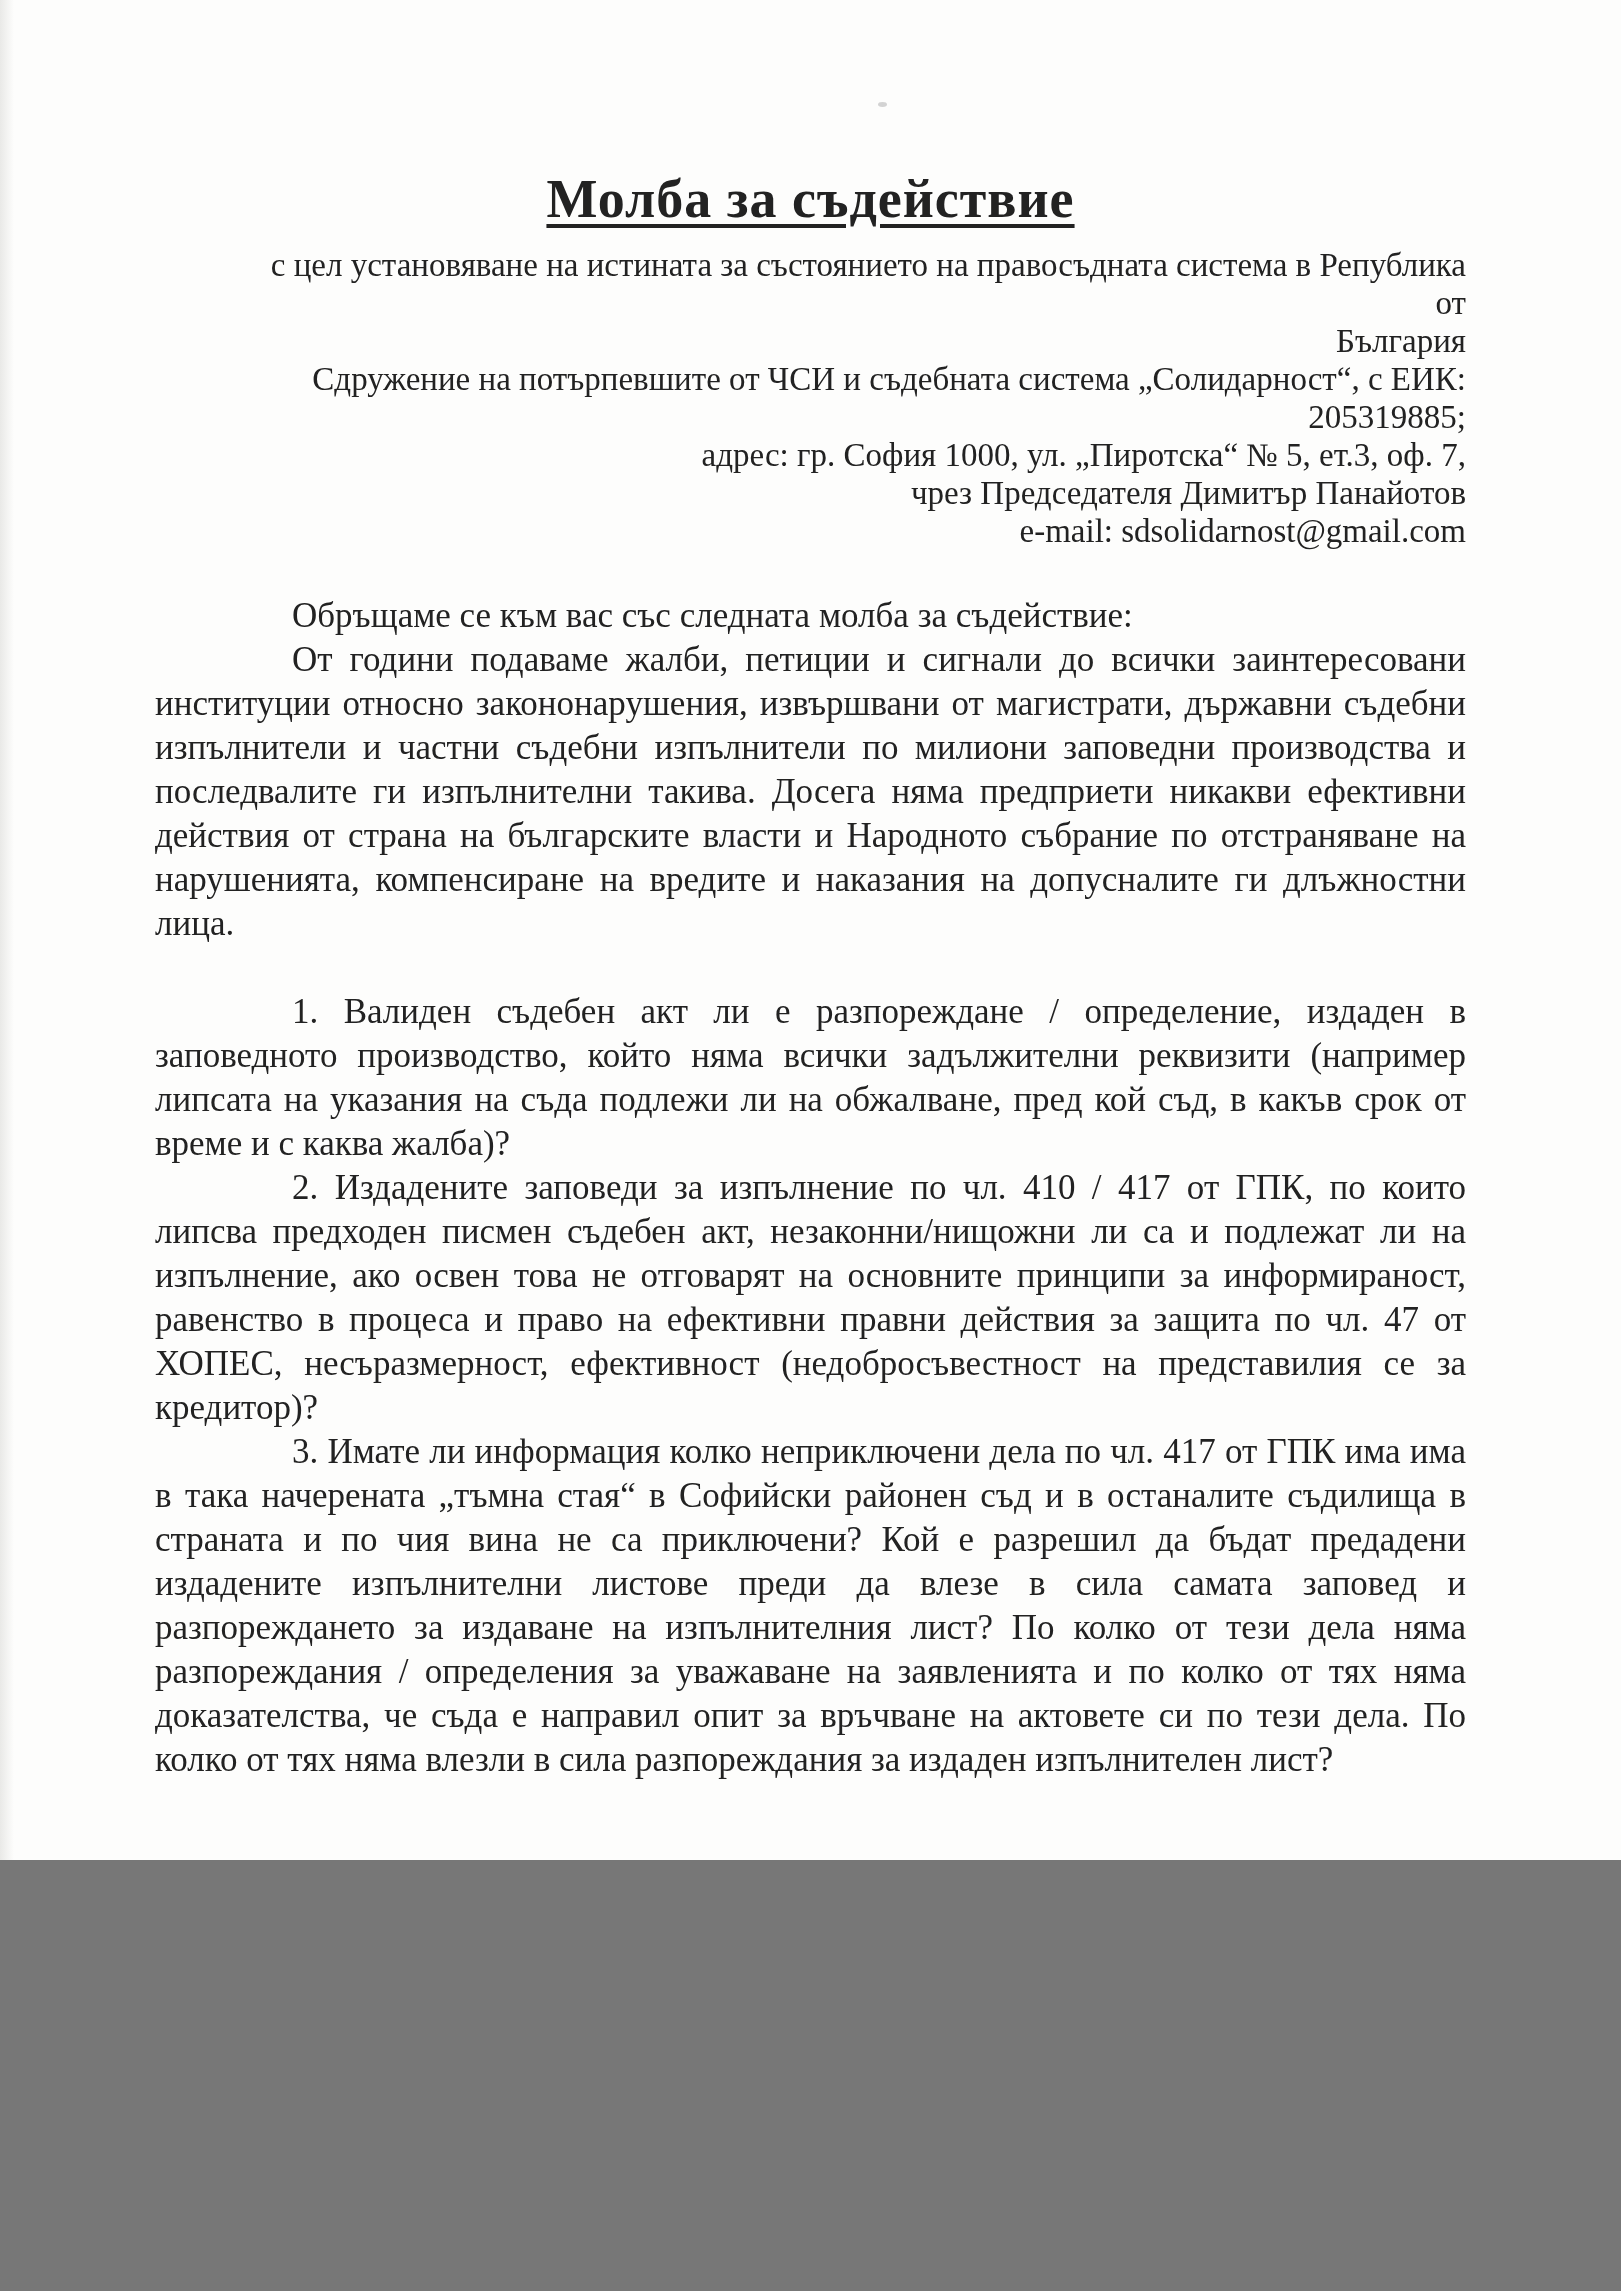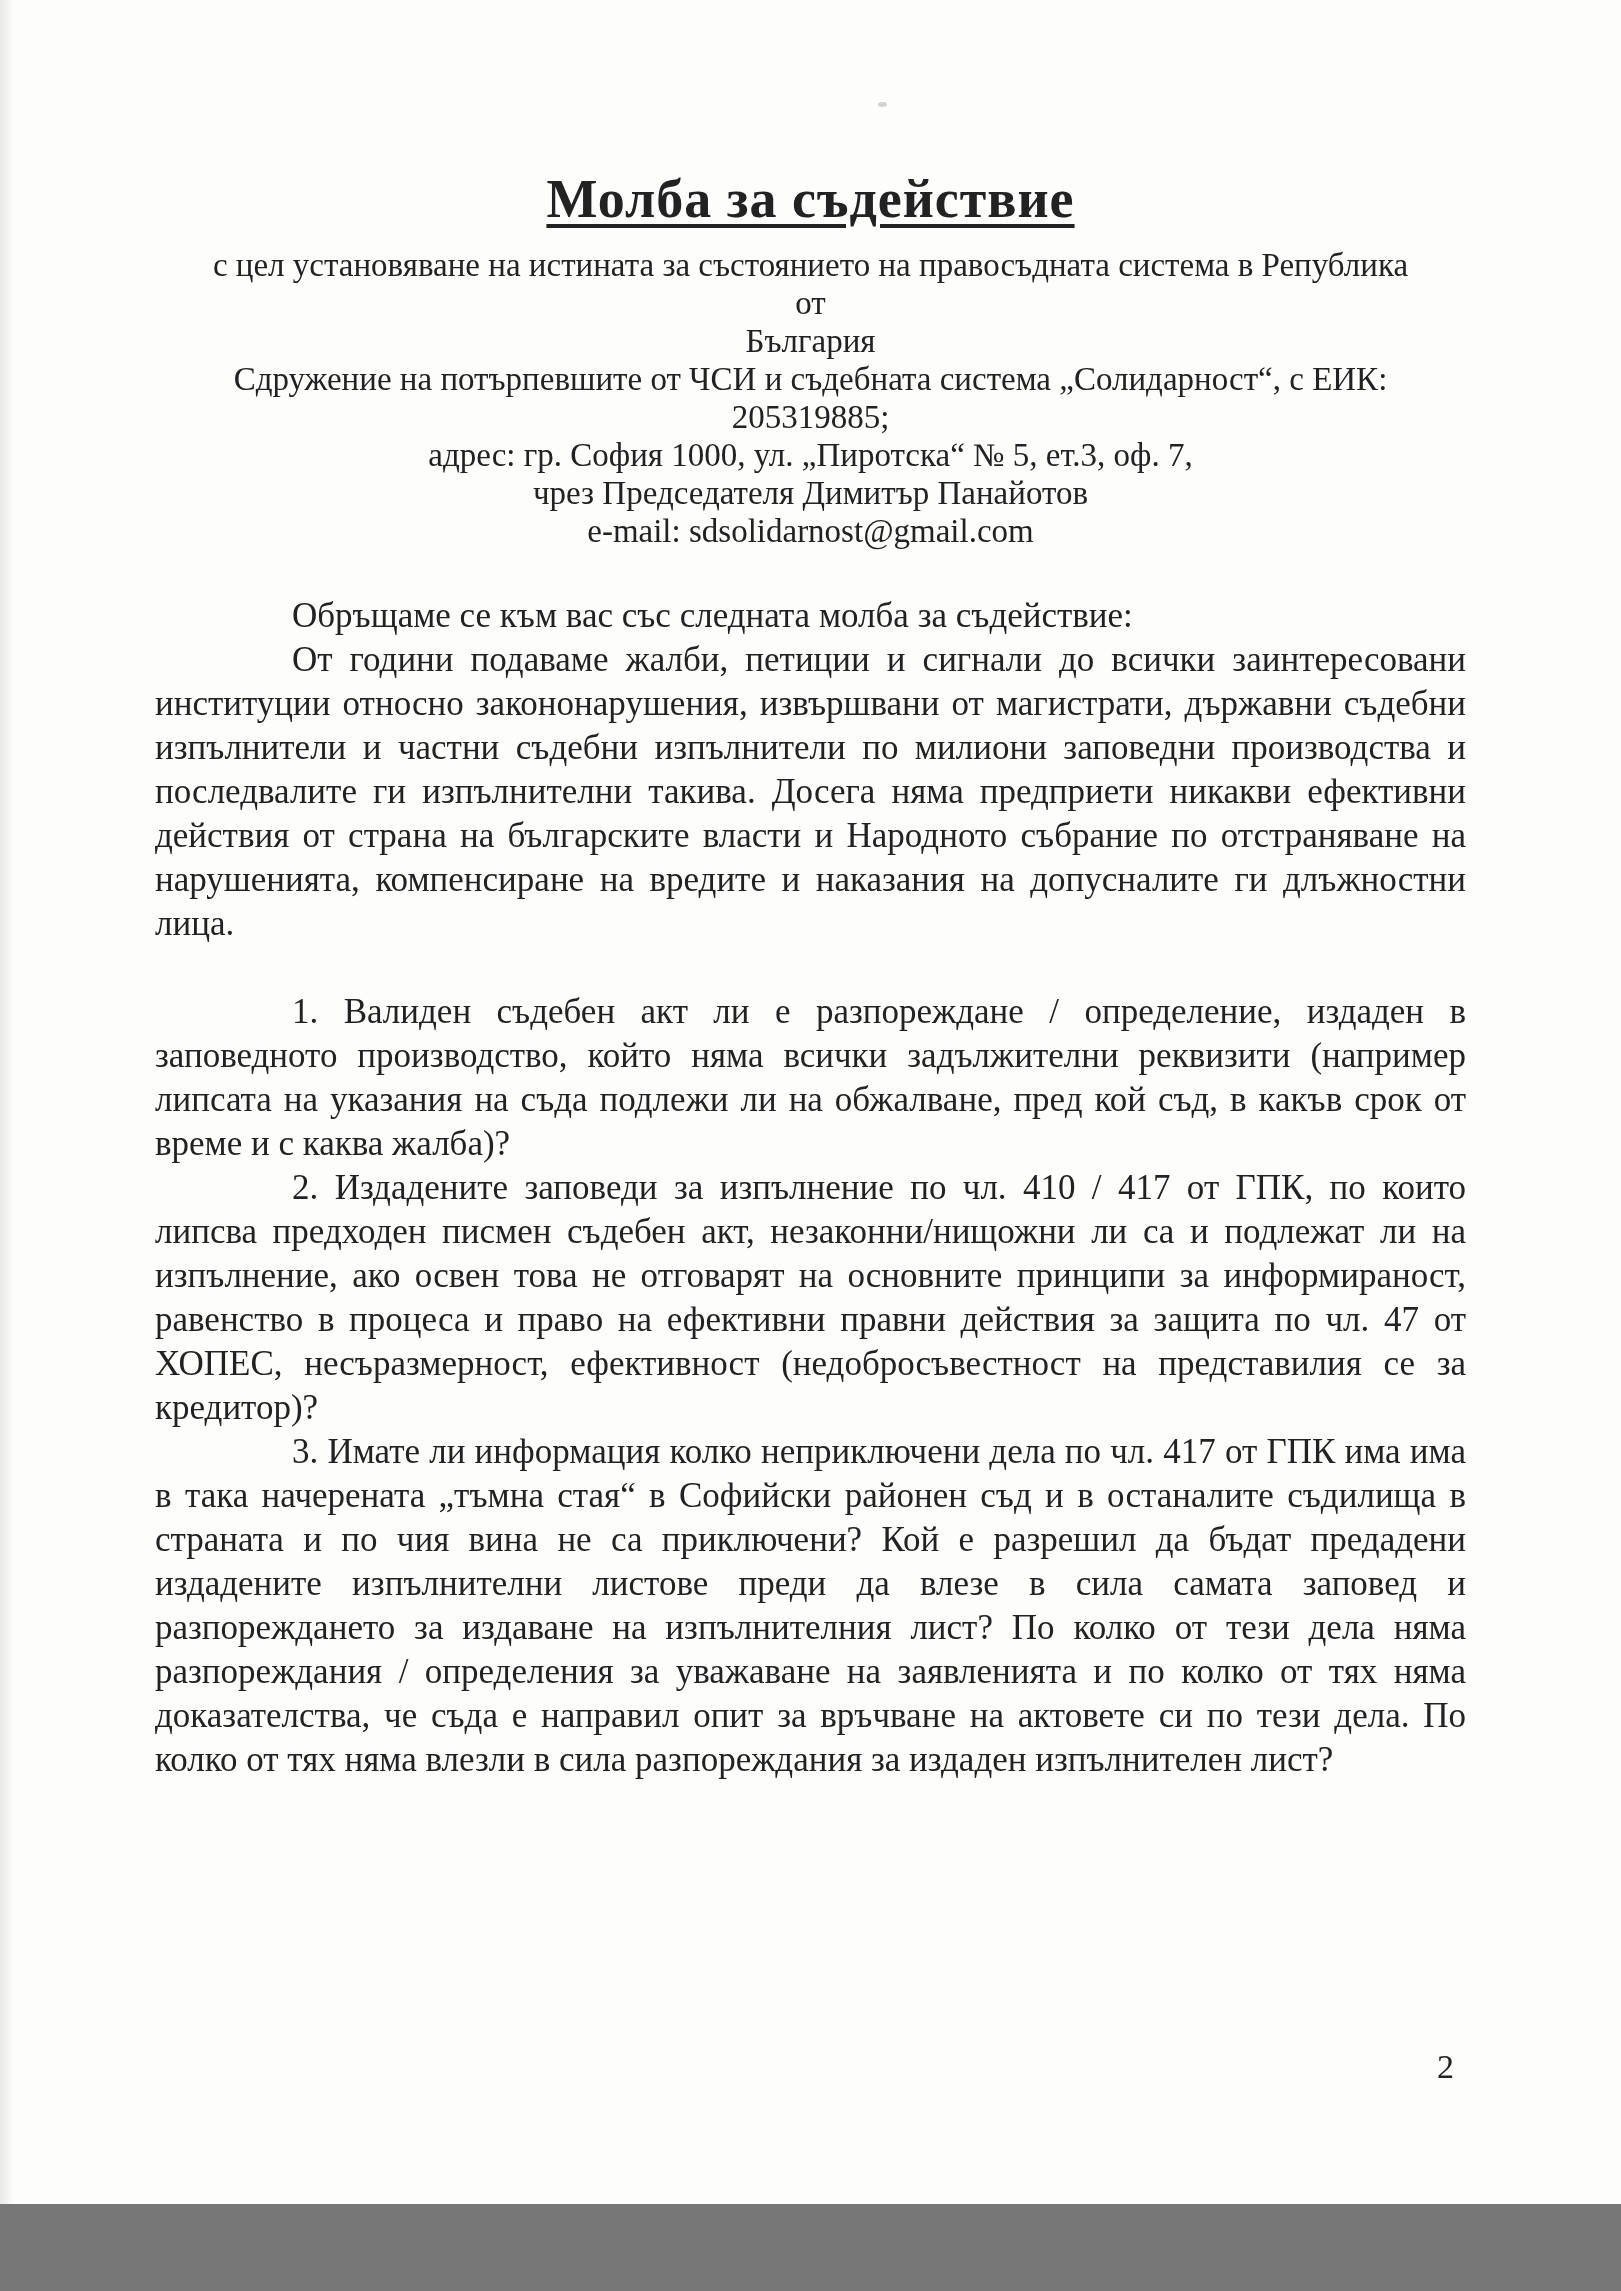--- a/index.html
+++ b/index.html
@@ -4,21 +4,21 @@
 <title>Молба за съдействие — стр. 2</title>
 <style>
   html, body {
     margin: 0;
     padding: 0;
     background: #777;
   }
   .page {
     position: relative;
     width: 1621px;
-    height: 2204px;
+    height: 1860px;
     margin: 0 auto;
     background: #fdfdfc;
     color: #222;
     font-family: "Liberation Serif", "DejaVu Serif", serif;
     overflow: hidden;
     box-shadow: 0 0 11.8px rgba(0,0,0,.35);
   }
   
   .speck {
     position: absolute;
@@ -49,21 +49,21 @@
     line-height: 61px;
     font-weight: bold;
     letter-spacing: 1px;
   }
   .title .underlined {
     text-decoration: underline;
     text-decoration-thickness: 3.9px;
     text-underline-offset: 6.9px;
   }
   .head-line {
-    text-align: center;
+    text-align: right;
     font-size: 33px;
     line-height: 38px;
   }
   .salutation {
     margin: 120px 0 0 0;
     text-indent: 137px;
     font-weight: bold;
     font-size: 35px;
     line-height: 44px;
   }

